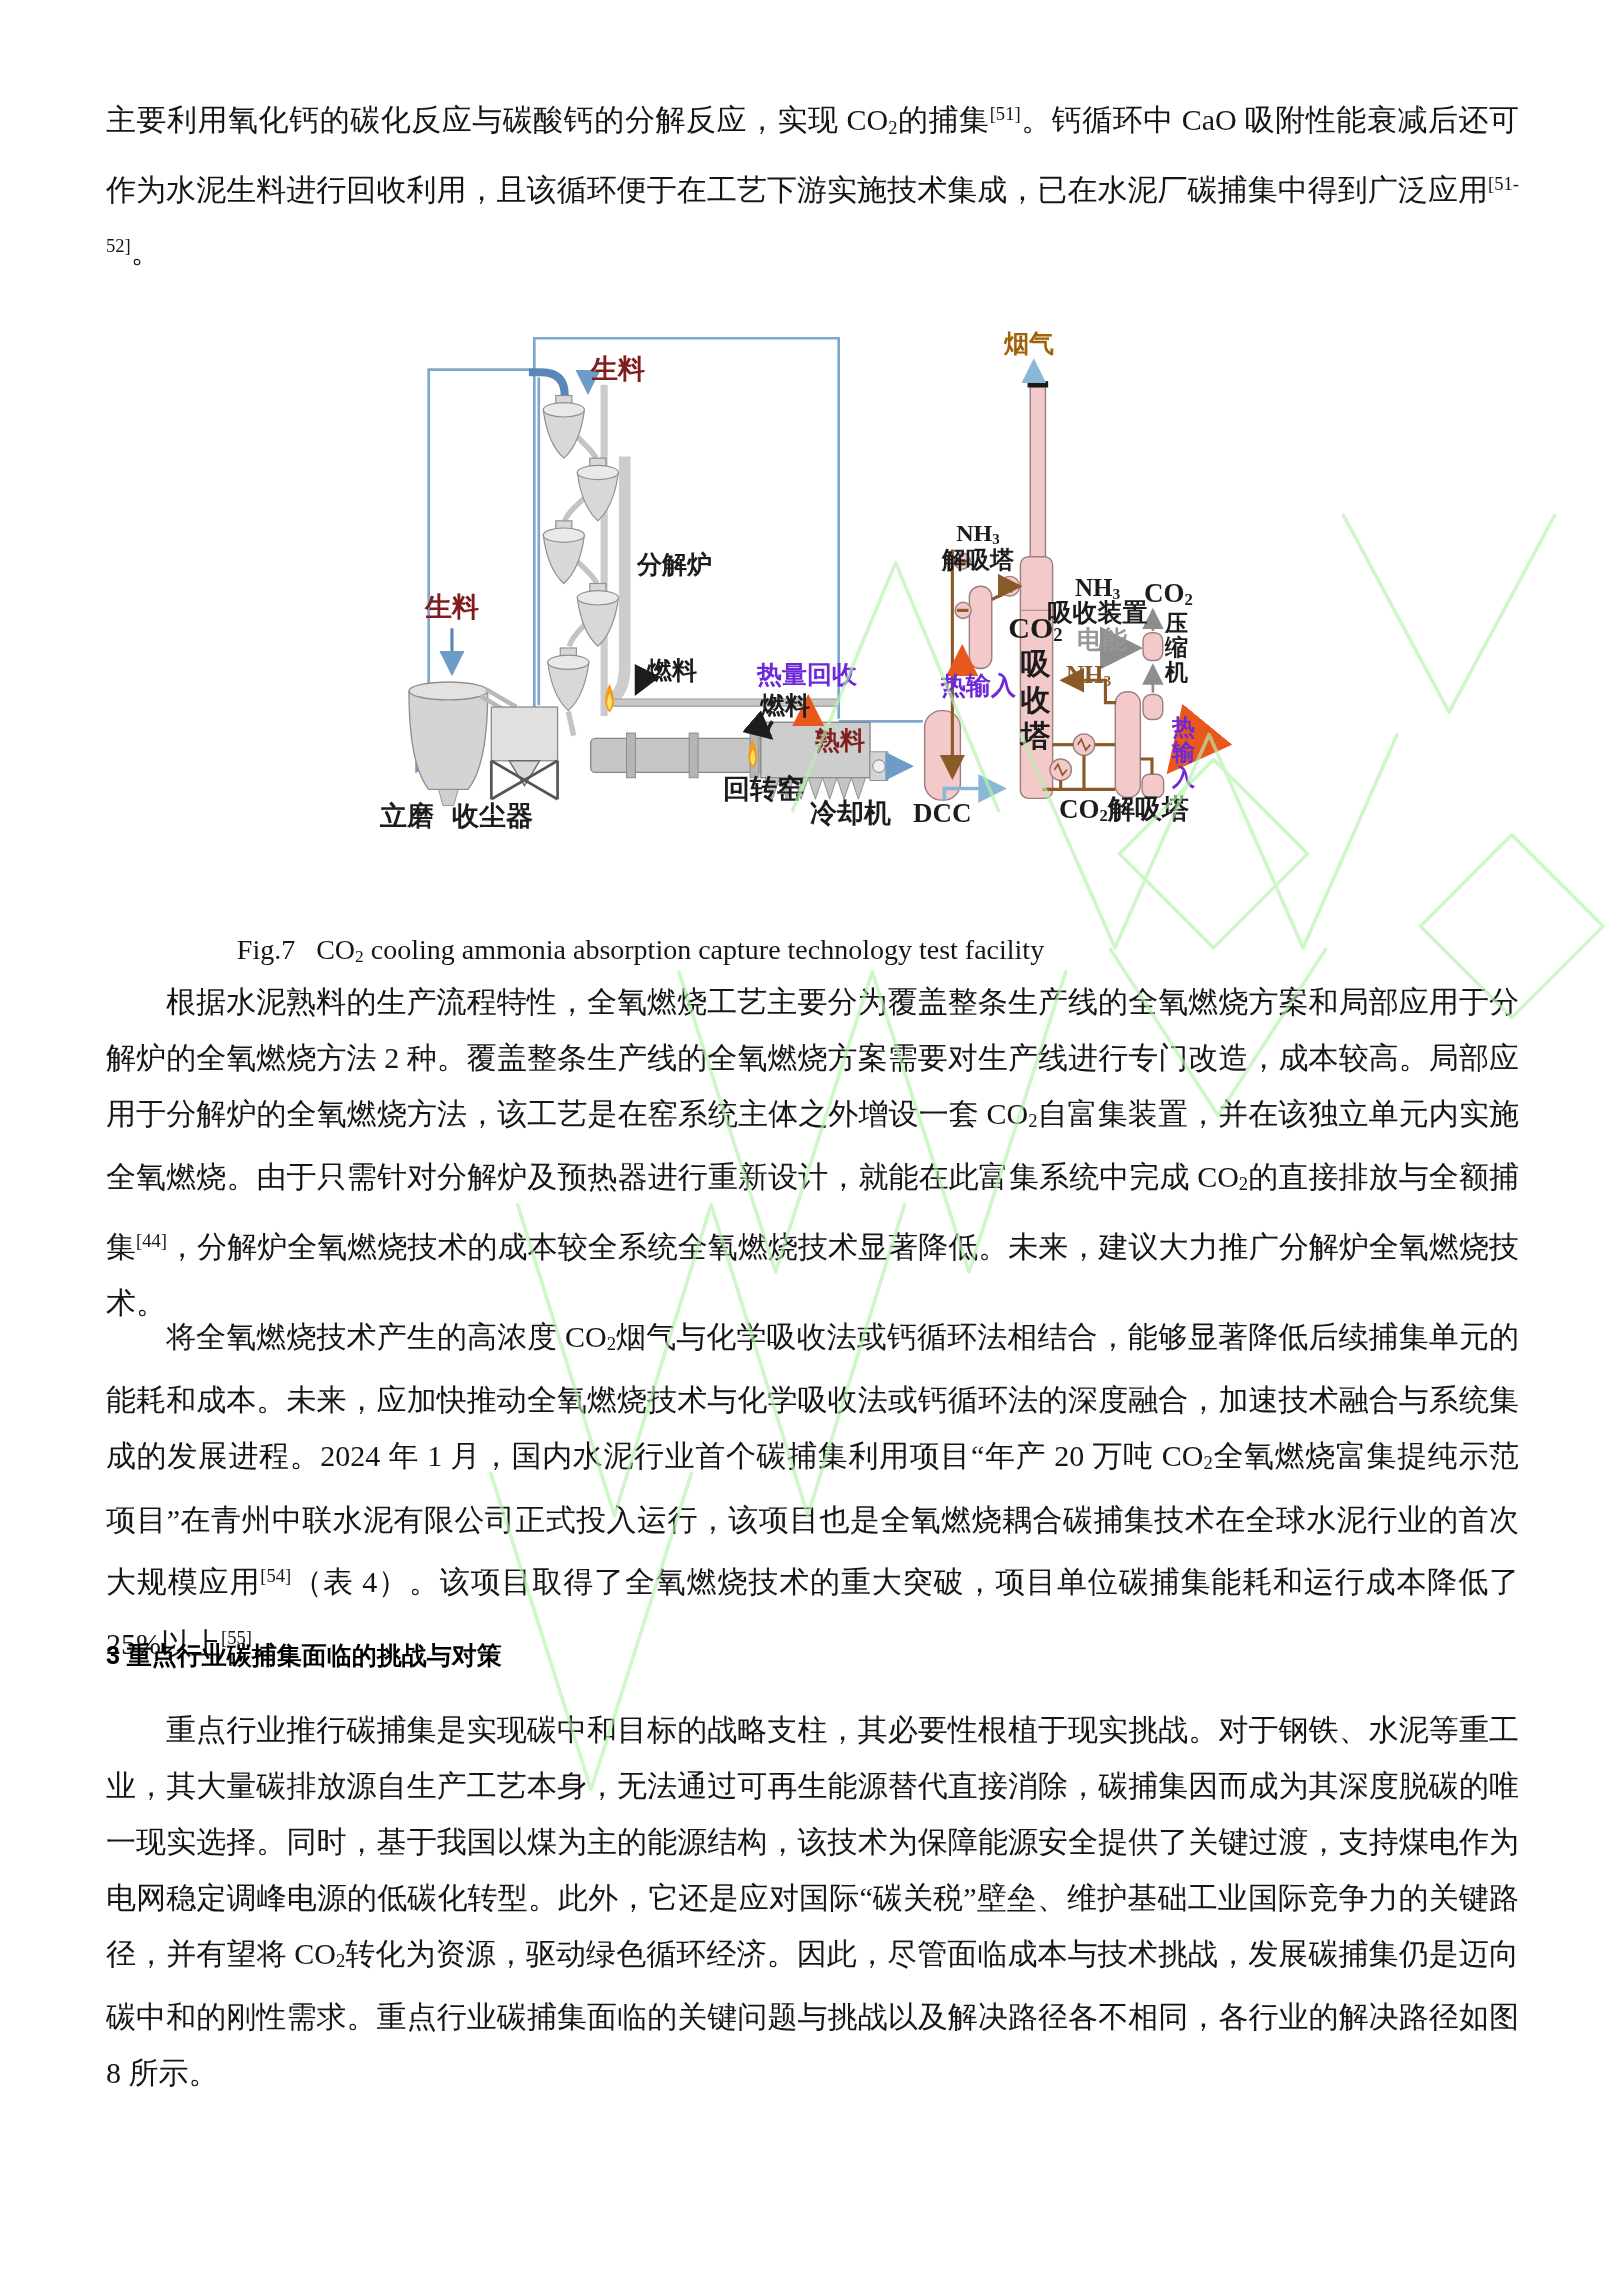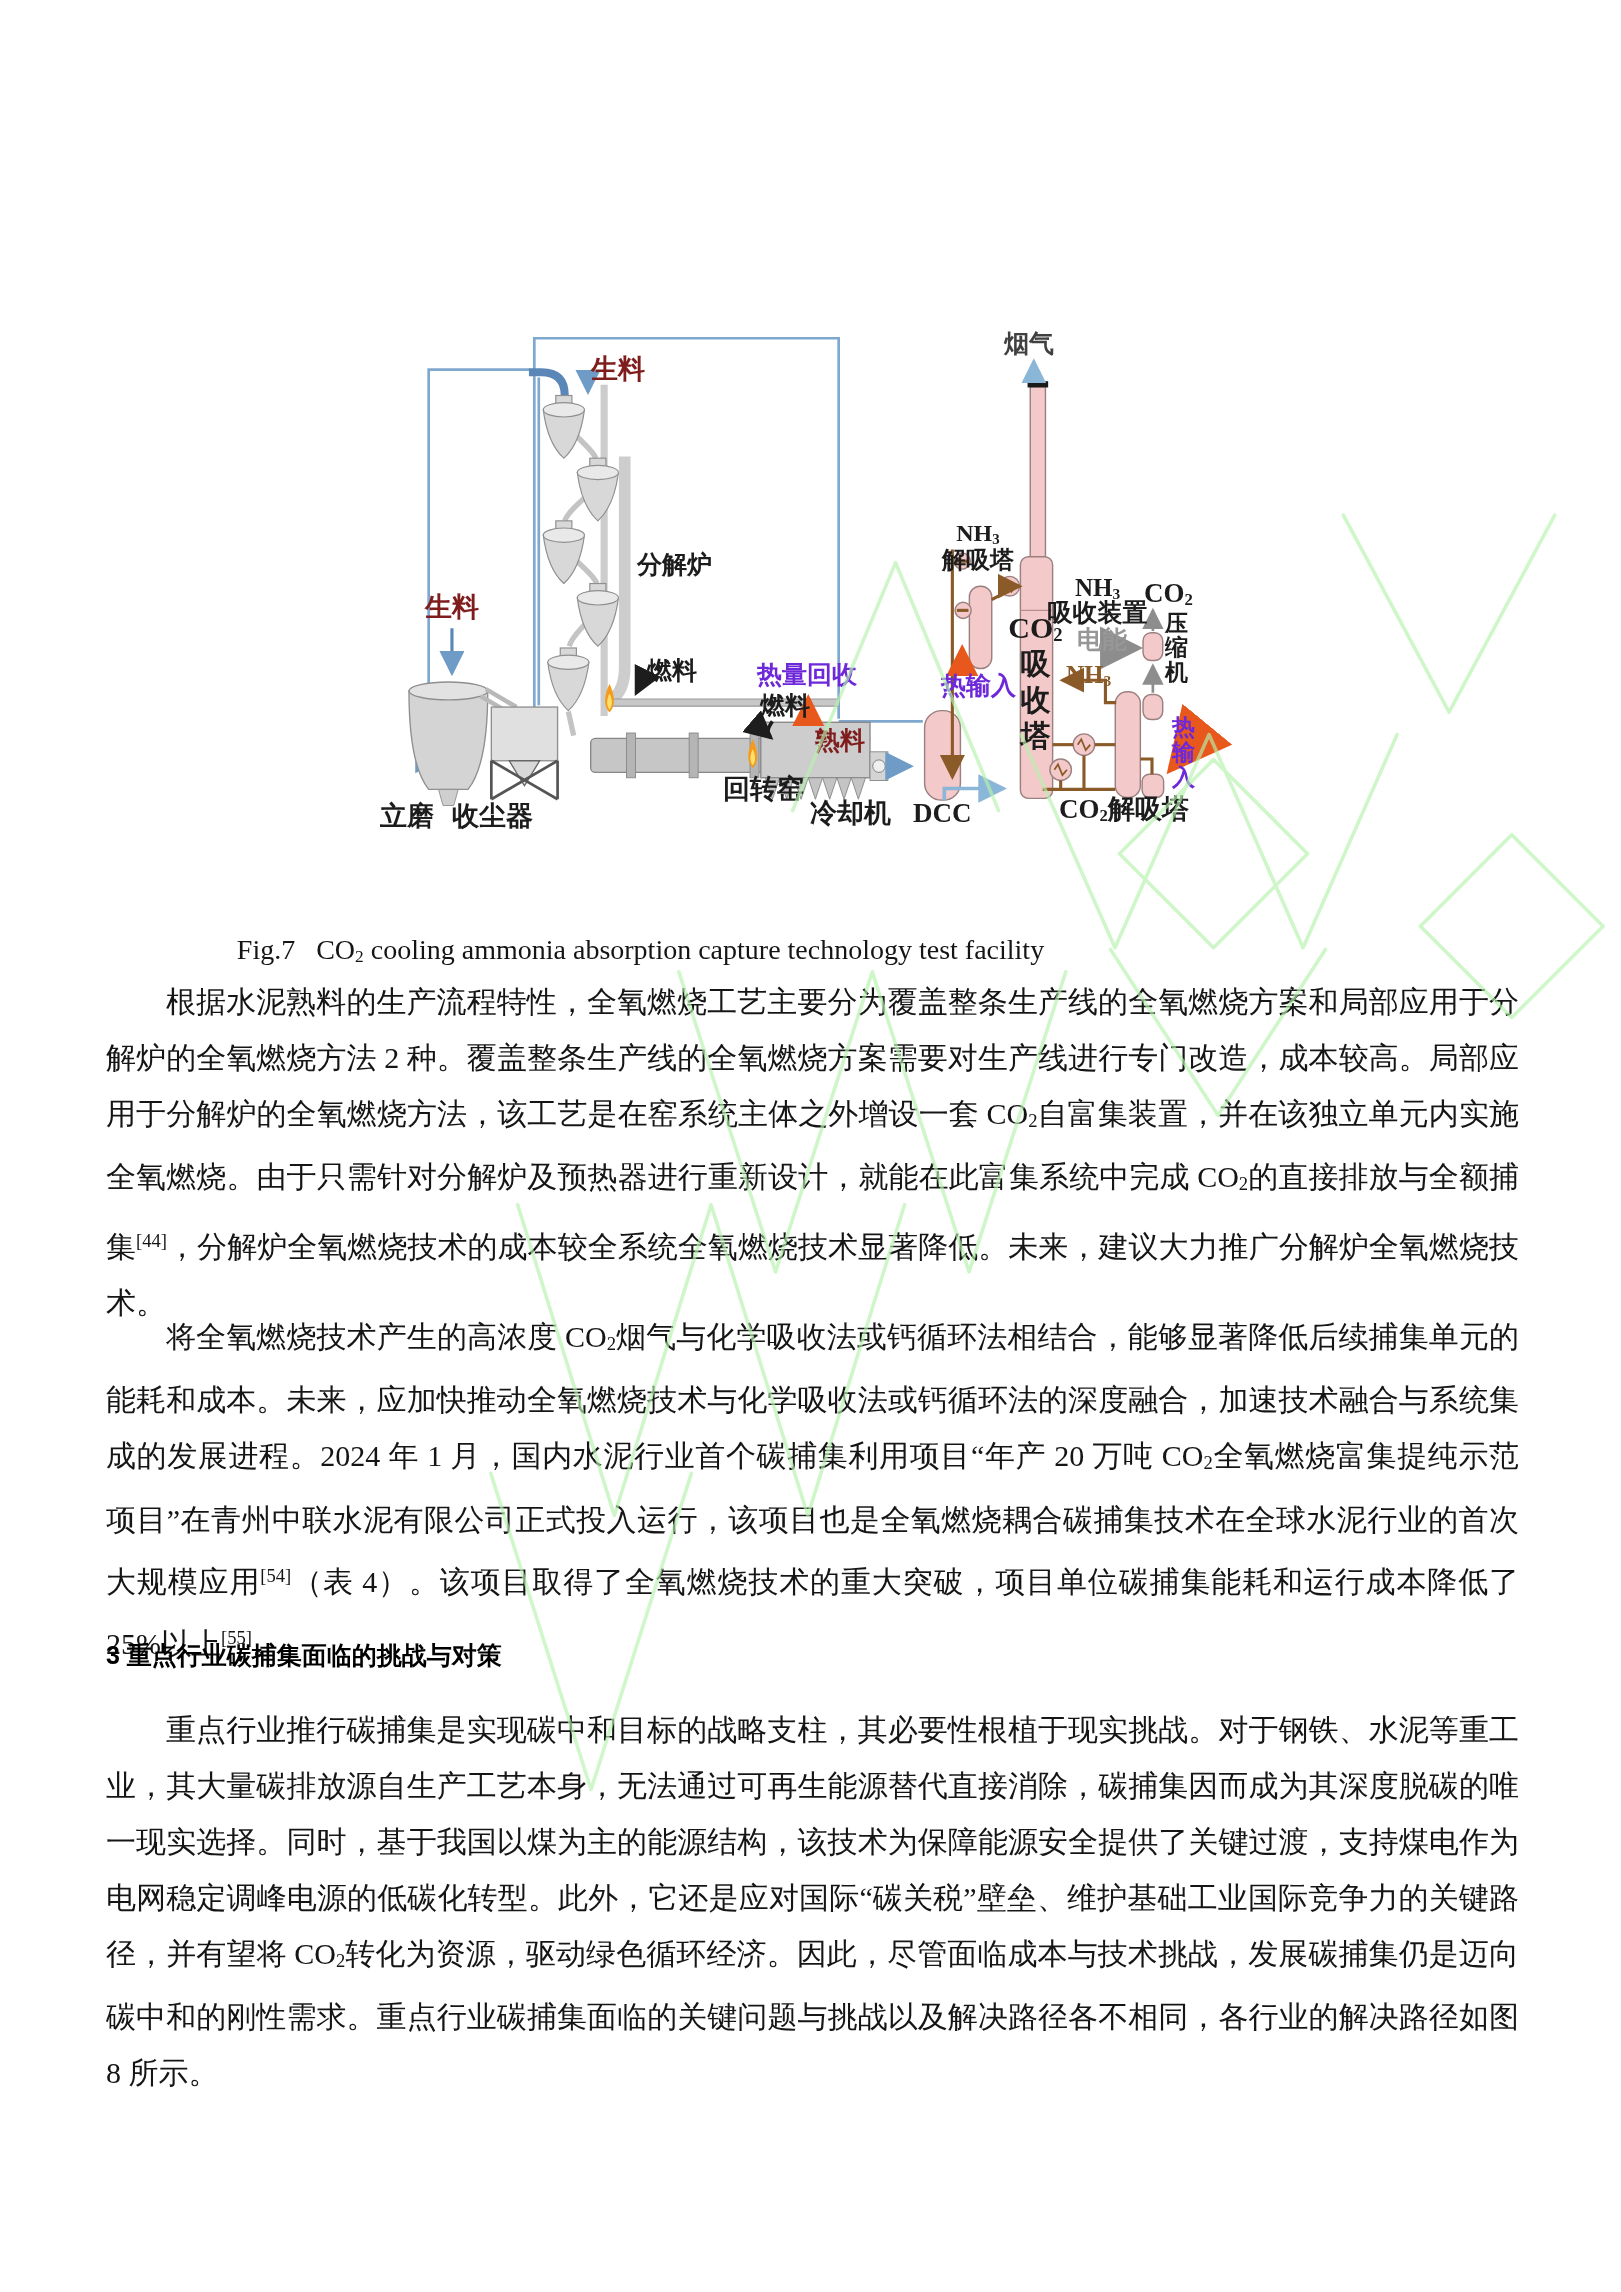--- a/index.html
+++ b/index.html
@@ -13,30 +13,31 @@
   .heading{position:absolute;left:106px;top:1639px;margin:0;
            font-family:"Liberation Sans","DejaVu Sans",sans-serif;
            font-weight:700;font-size:25px;color:#000;}
   .caption-zh{position:absolute;left:0;top:881px;width:1621px;text-align:center;
               font-size:29px;white-space:pre-wrap;}
   .caption-en{position:absolute;left:0;top:934px;width:1281px;text-align:center;
               font-size:28px;white-space:pre-wrap;}
   .figure{position:absolute;left:255px;top:331px;width:1119px;height:548px;}
   .fig-svg{position:absolute;left:0;top:0;}
   .flab{position:absolute;font-weight:700;line-height:1.06;white-space:nowrap;z-index:10;}
-  .blue{color:#7f1d1d}.lblue{color:#404040}.orange{color:#6d28d9}
+  .blue{color:#7f1d1d}.lblue{color:#a16207}.orange{color:#6d28d9}
   .brown{color:#8a5a28}.gray{color:#979797}.black{color:#1c1c1c}
   .ctr{text-align:center;}
   .wm{position:absolute;left:0;top:0;z-index:40;pointer-events:none;}
 </style>
 </head>
 <body>
 
 <div class="page">
 
+  <p class="para" style="top:86px"><span>主要利用氧化钙的碳化反应与碳酸钙的分解反应，实现 CO</span><span class="sub">2</span><span>的捕集</span><span class="sup">[51]</span><span>。钙循环中 CaO 吸附性能衰减后还可作为水泥生料进行回收利用，且该循环便于在工艺下游实施技术集成，已在水泥厂碳捕集中得到广泛应用</span><span class="sup">[51-52]</span><span>。</span></p>
 
   <div class="figure">
     <svg class="fig-svg" width="1119" height="548" viewBox="0 0 1250 612">
       <defs>
         <marker id="mb" markerWidth="9" markerHeight="9" refX="7" refY="4" orient="auto">
             <path d="M0,0 L8,4 L0,8 Z" fill="#6f9cc6"></path>
           </marker>
         <marker id="mlb" markerWidth="9" markerHeight="9" refX="7" refY="4" orient="auto">
             <path d="M0,0 L8,4 L0,8 Z" fill="#8ab6d8"></path>
           </marker>

